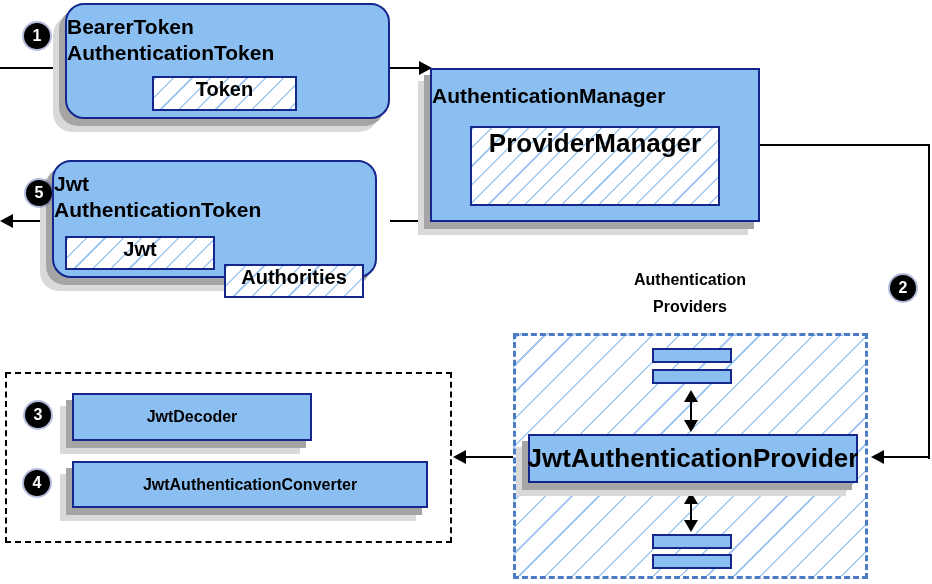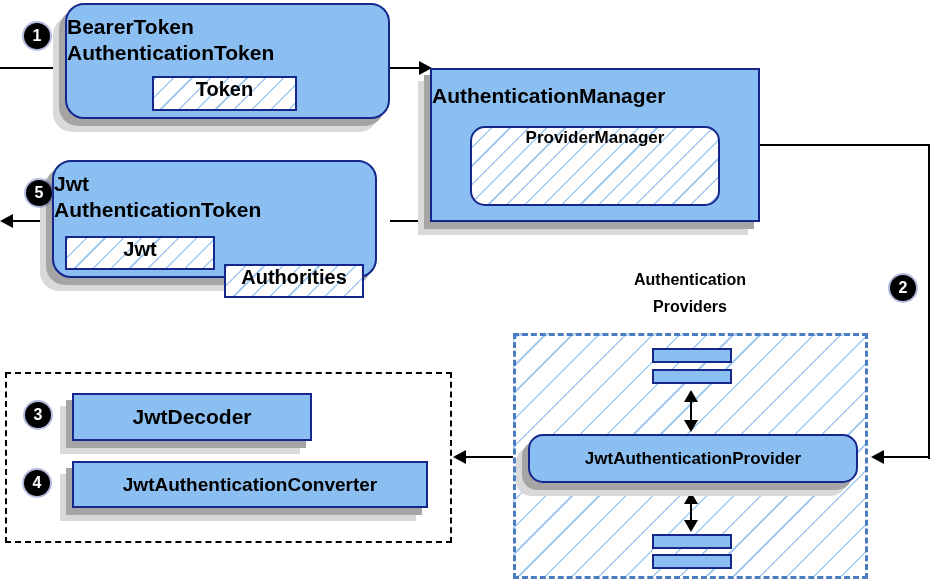--- a/index.html
+++ b/index.html
@@ -34,21 +34,21 @@
   .arr-left  { border-top:7px solid transparent; border-bottom:7px solid transparent; border-right:13px solid #000; }
   .arr-right { border-top:7px solid transparent; border-bottom:7px solid transparent; border-left:13px solid #000; }
   .arr-up    { border-left:7px solid transparent; border-right:7px solid transparent; border-bottom:12px solid #000; }
   .arr-down  { border-left:7px solid transparent; border-right:7px solid transparent; border-top:12px solid #000; }
 
   
   .badge { position:absolute; width:26px; height:26px; border-radius:50%; background:#000; color:#fff;
            display:flex; align-items:center; justify-content:center; font-size:16px;
            box-shadow:0 0 0 2px rgba(44,62,156,0.35); z-index:5; }
 
-  .fs22 { font-size:17px;border-radius:15px; }
+  .fs22 { font-size:26px; }
 </style>
 </head>
 <body>
 
 <div class="stage">
 
   <div class="dashed-blue" style="left:513px; top:333px; width:355px; height:246px;"></div>
 
   <div class="dashed-black" style="left:5px; top:372px; width:447px; height:171px;"></div>
 
@@ -113,25 +113,25 @@
   <div class="arr arr-down" style="left:684px; top:420px;"></div>
 
   <div class="arr arr-up" style="left:684px; top:492px;"></div>
   <div class="vline" style="left:690px; top:502px; height:20px;"></div>
   <div class="arr arr-down" style="left:684px; top:520px;"></div>
 
   <div class="node shadow center-flex fs22" style="left:528px; top:434px; width:330px; height:49px;">
     <span>JwtAuthenticationProvider</span>
   </div>
 
-  <div class="node shadow center-flex" style="left:72px; top:393px; width:240px; height:48px; font-size:21px;">
+  <div class="node shadow center-flex" style="left:72px; top:393px; width:240px; height:48px; font-size:16px;">
     <span>JwtDecoder</span>
   </div>
 
-  <div class="node shadow center-flex" style="left:72px; top:461px; width:356px; height:47px; font-size:19px;">
+  <div class="node shadow center-flex" style="left:72px; top:461px; width:356px; height:47px; font-size:16px;">
     <span>JwtAuthenticationConverter</span>
   </div>
 
   <div class="badge" style="left:24px; top:23px;">
     <span>1</span>
   </div>
   <div class="badge" style="left:890px; top:275px;">
     <span>2</span>
   </div>
   <div class="badge" style="left:25px; top:402px;">

